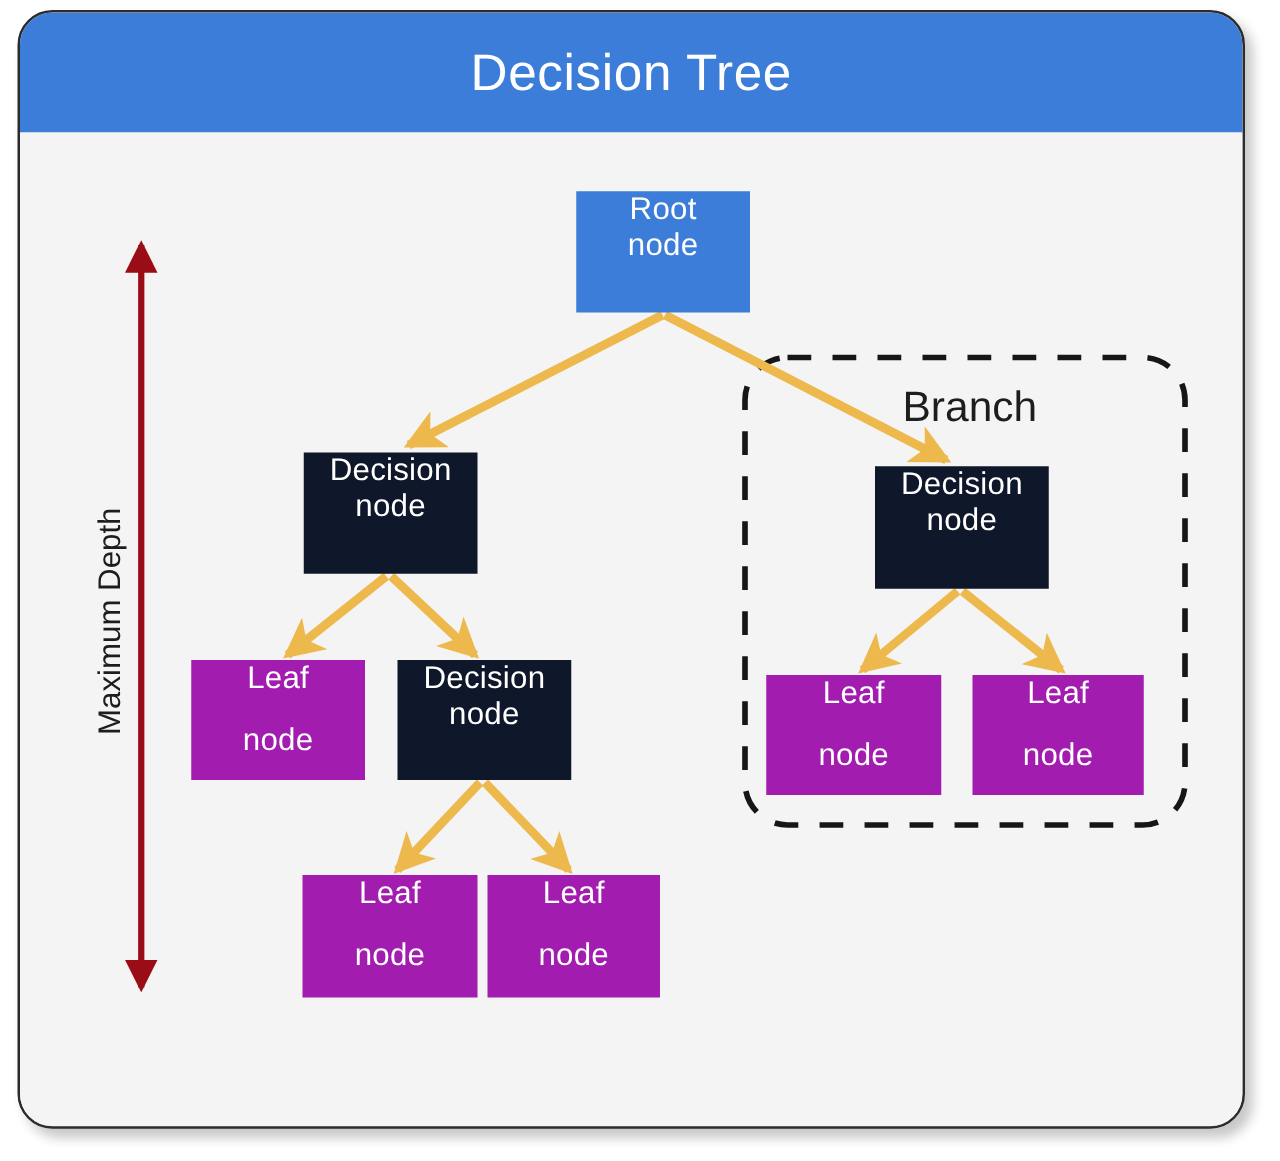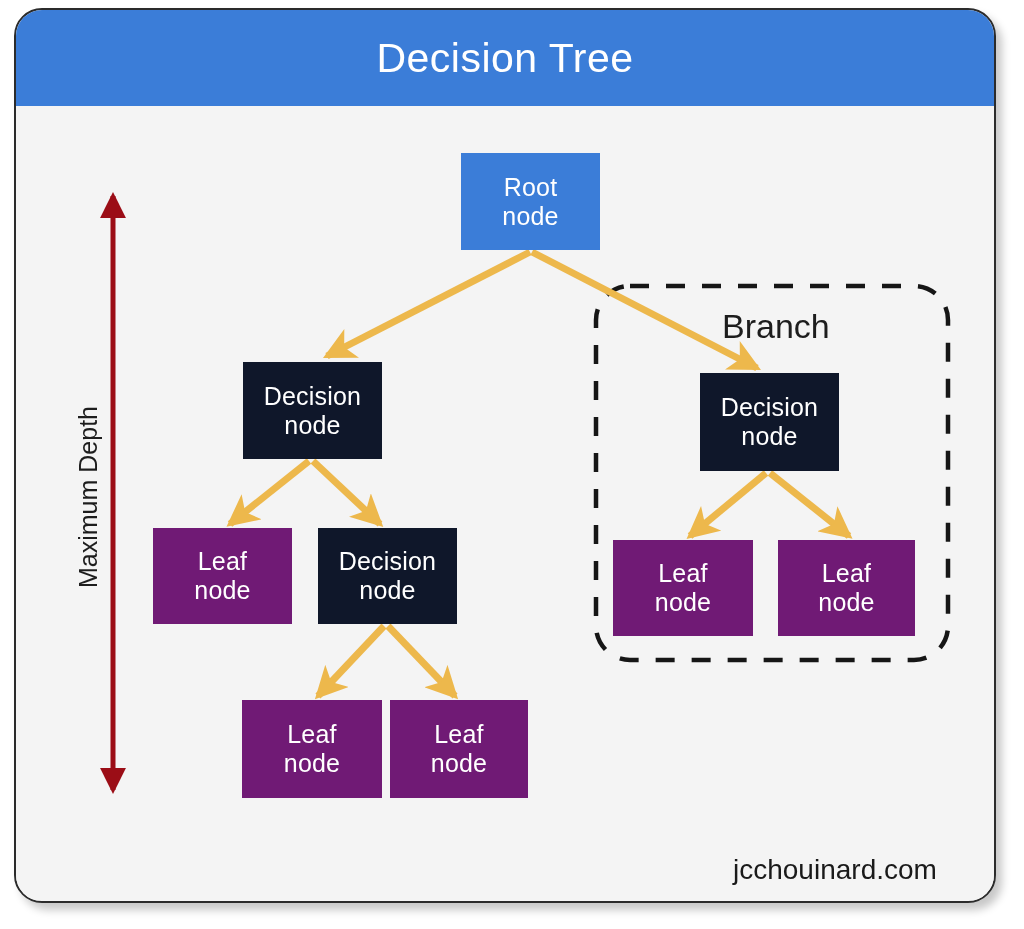--- a/index.html
+++ b/index.html
@@ -72,31 +72,30 @@
     pointer-events: none;
   }
 
   
   .node {
     position: absolute;
     box-sizing: border-box;
     display: flex;
     flex-direction: column;
     align-items: center;
-    justify-content: center;
     color: #ffffff;
     font-size: 25px;
     line-height: 1.16;
     text-align: center;
     letter-spacing: 0.2px;
   }
   .node span { display: block; }
   .node.root     { background: #3b7dd8; }
   .node.decision { background: #0f172a; }
-  .node.leaf     { background: #701a75; }
+  .node.leaf     { background: #a21caf; gap: 21px; }
 
   
   .label-branch {
     position: absolute;
     color: #1d1d1d;
     font-size: 34px;
     white-space: nowrap;
   }
   .label-depth {
     position: absolute;
@@ -196,15 +195,14 @@
 
   <div class="node leaf" style="left:778px; top:540px; width:137px; height:96px;">
     <span>Leaf</span>
     <span>node</span>
   </div>
 
   <div class="label-branch" style="left:722px; top:307px;">Branch</div>
 
   <div class="label-depth" style="left:74px; top:588px;">Maximum Depth</div>
 
-  <div class="watermark" style="left:733px; top:854px;">jcchouinard.com</div>
 
 </div>
 
 </body></html>

